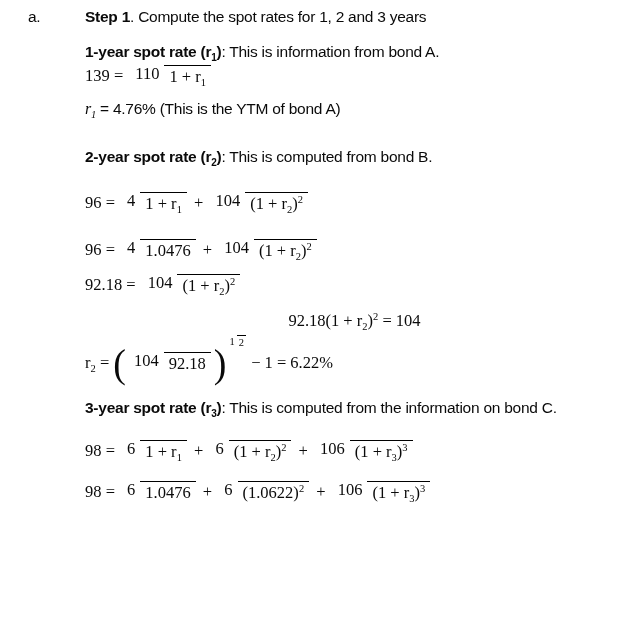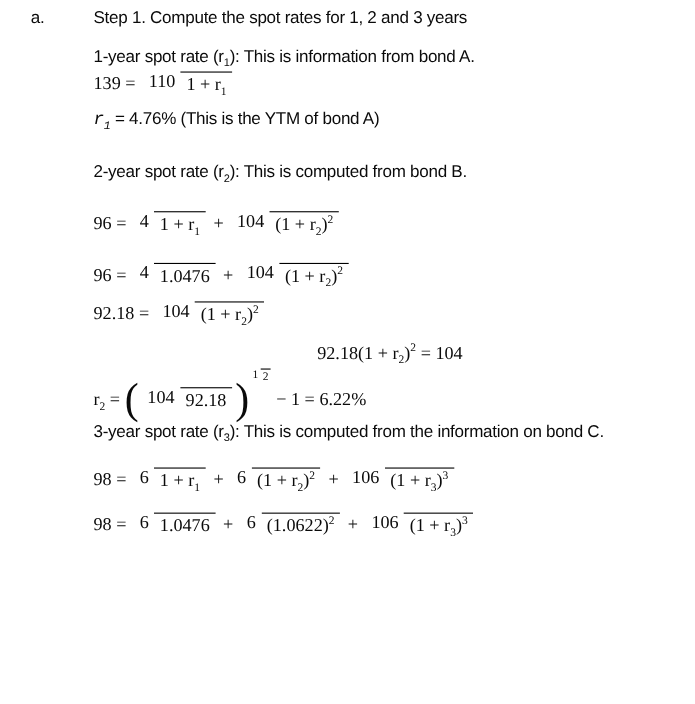--- a/index.html
+++ b/index.html
@@ -21,21 +21,21 @@
     left: 28px;
     top: 8px;
     font-size: 15.5px;
   }
   
   .text {
     font-size: 15.5px;
     letter-spacing: -0.25px;
     line-height: 1.15;
   }
-  .text strong { font-weight: normal; }
+  .text strong { font-weight: bold; }
   sub { font-size: 10px; line-height: 0; }
   sup { font-size: 10px; line-height: 0; }
 
   
   .eq {
     display: flex;
     align-items: center;
     font-family: "Liberation Serif", serif;
     font-size: 16.5px;
     letter-spacing: 0;
@@ -62,36 +62,36 @@
   .supfrac {
     font-size: 10.5px;
     line-height: 1.05;
     margin: 0 1px;
     transform: translateY(-21px);
   }
   .supfrac .num { padding: 0 2px 1px; }
   .supfrac .den { border-top: 1px solid #000; padding: 1px 2px 0; }
 
   .mvar {
-    font-family: Liberation Mono, monospace;
+    font-family: Liberation Serif, serif;
     font-style: italic;
     font-size: 16px;
   }
 
   
   .mt-h1  { margin-top: 17px; }
   .mt-eq1 { margin-top: 4px; }
   .mt-note{ margin-top: 13px; }
   .mt-h2  { margin-top: 30px; }
   .mt-eqa { margin-top: 26px; }
   .mt-eqb { margin-top: 25px; }
   .mt-eqc { margin-top: 13px; }
   .mt-eqd { margin-top: 15px; justify-content: center; }
   .mt-eqe { margin-top: 15px; }
-  .mt-h3  { margin-top: 4px; }
+  .mt-h3  { margin-top: 19px; }
   .mt-eqf { margin-top: 23px; }
   .mt-eqg { margin-top: 19px; }
 </style>
 </head>
 <body>
 
 <div class="page">
 
   <div class="item-label text">a.</div>
 

